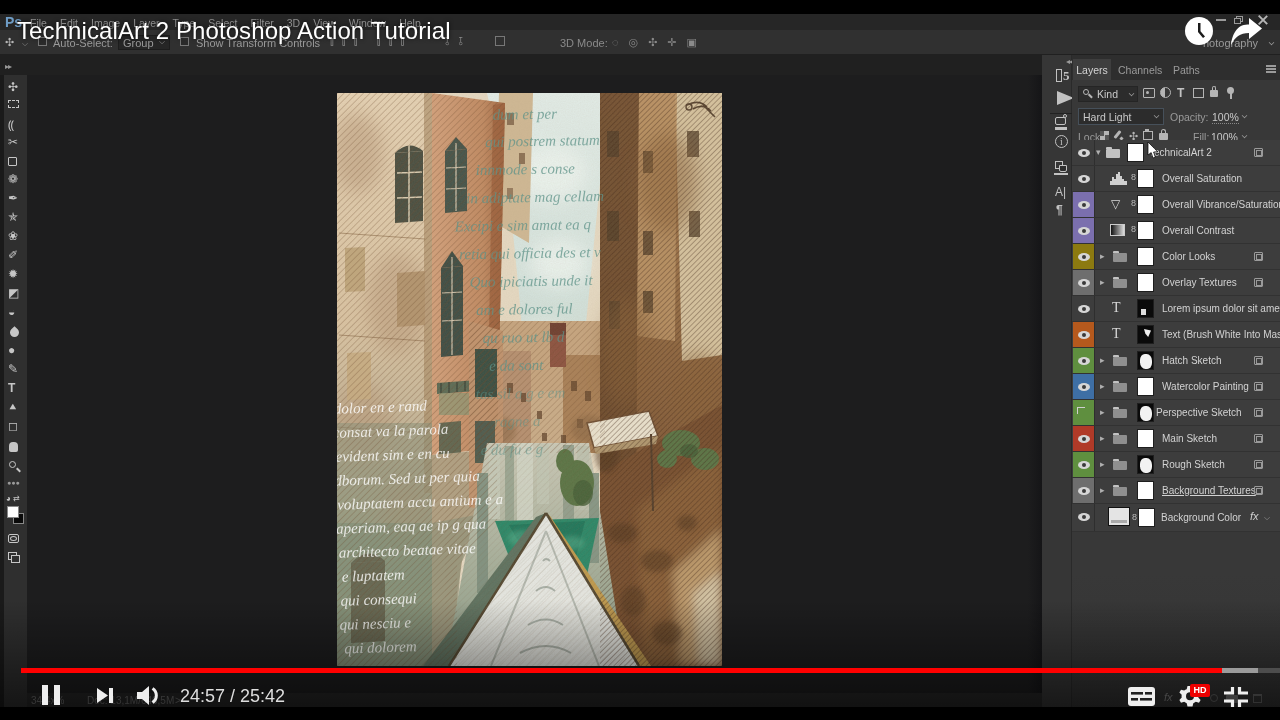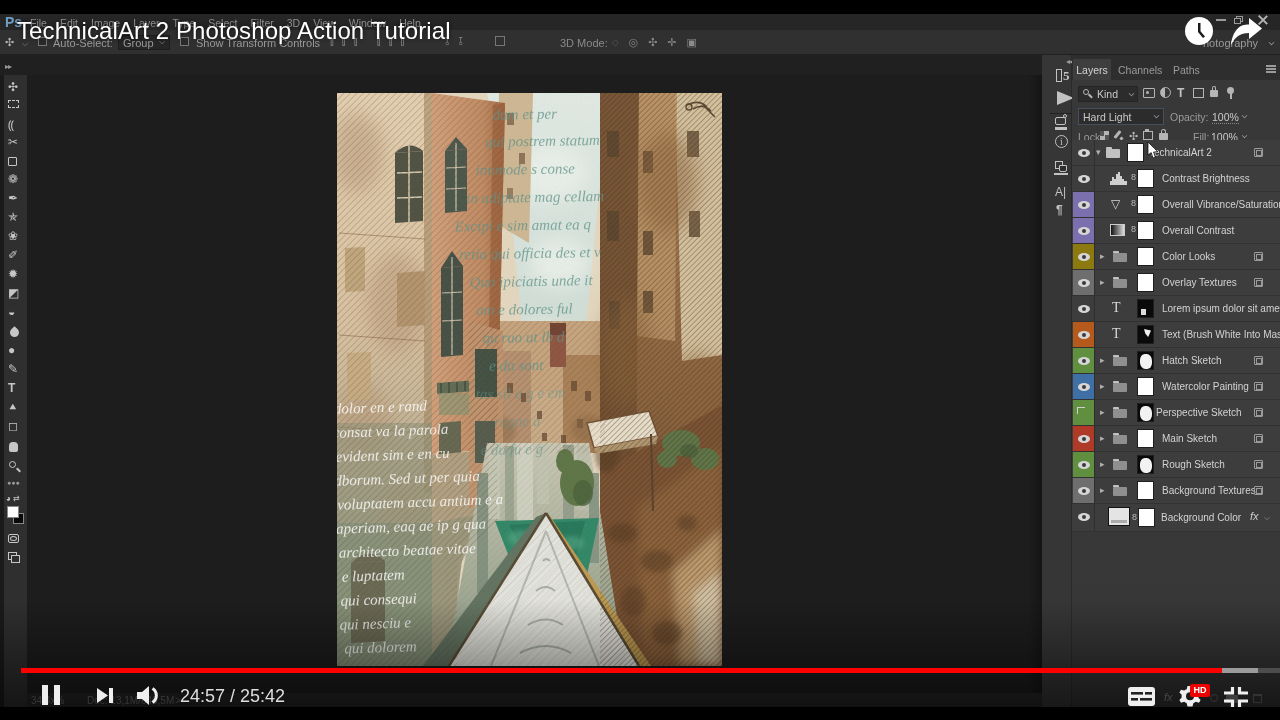--- a/index.html
+++ b/index.html
@@ -454,21 +454,21 @@
 
       <div class="row">
         <div class="eyec">
             <div class="eye"></div>
           </div>
         <svg style="position:absolute;left:38px;top:6px;" width="17" height="13" viewBox="0 0 17 13">
             <path d="M0 13 L0 9 L2 9 L2 5 L4 5 L4 7 L6 7 L6 2 L8 2 L8 0 L10 0 L10 4 L12 4 L12 7 L14 7 L14 9 L17 9 L17 13 Z" fill="#cfcfcf"></path>
           </svg>
         <div class="chain" style="left:59px;">8</div>
         <div class="thumbw" style="left:65px;"></div>
-        <div class="lbl" style="left:90px;">Contrast Brightness</div>
+        <div class="lbl" style="left:90px;">Overall Saturation</div>
       </div>
 
       <div class="row">
         <div class="eyec" style="background:#7b6fae;">
             <div class="eye"></div>
           </div>
         <div style="position:absolute;left:39px;top:5px;color:#d8d8d8;font-size:12px;">▽</div>
         <div class="chain" style="left:59px;">8</div>
         <div class="thumbw" style="left:65px;"></div>
         <div class="lbl" style="left:90px;">Overall Vibrance/Saturation</div>
@@ -589,21 +589,21 @@
         <div class="gico"></div>
       </div>
 
       <div class="row">
         <div class="eyec" style="background:#6e6e6e;">
             <div class="eye"></div>
           </div>
         <div class="arr" style="left:28px;">▸</div>
         <div class="folder" style="left:41px;background:#8f8f8f;"></div>
         <div class="thumbw" style="left:65px;"></div>
-        <div class="lbl" style="left:90px;">Background Textures</div>
+        <div class="lbl" style="left:90px;text-decoration:underline;">Background Textures</div>
         <div class="gico"></div>
       </div>
 
       <div class="row" style="height:28px;">
         <div class="eyec" style="height:27px;">
             <div class="eye"></div>
           </div>
         <div style="position:absolute;left:36px;top:3px;width:22px;height:19px;background:#e4e4e4;border:1px solid #111;">
           <div style="position:absolute;left:2px;bottom:2px;width:16px;height:3px;background:#aaa;"></div>
         </div>

